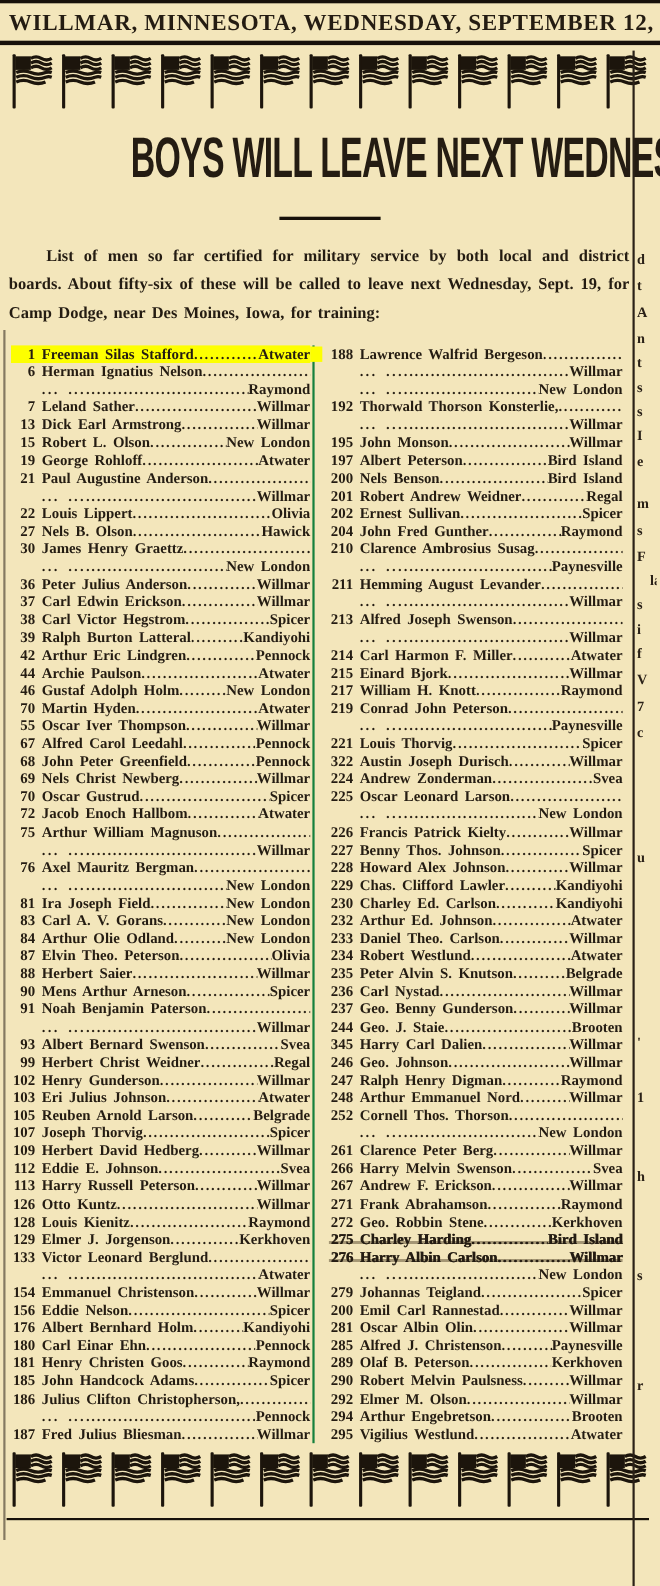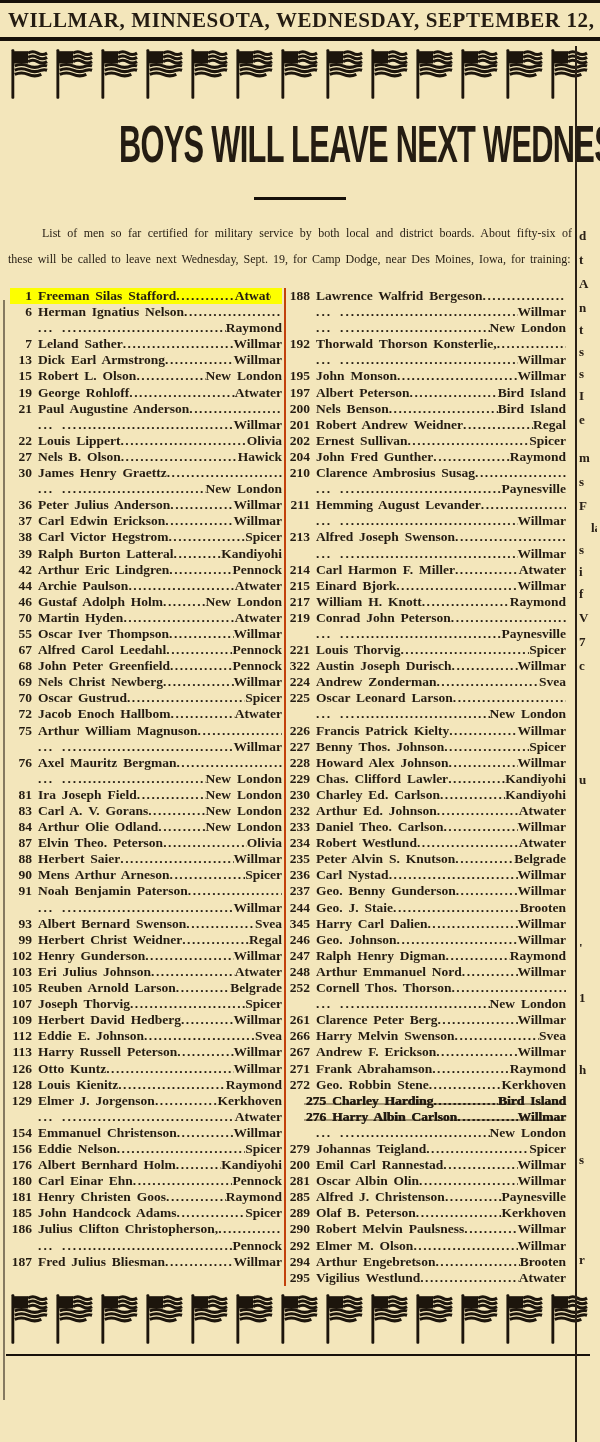--- a/index.html
+++ b/index.html
@@ -30,46 +30,45 @@
   
   .headline{text-align:center;margin:10px 0 0;height:56px;overflow:visible;white-space:nowrap;}
   .headline .hd-inner{
     display:inline-block;font-family:"Liberation Sans", sans-serif;
     font-weight:bold;font-size:44px;letter-spacing:-1px;
     transform:scaleX(.70) scaleY(1.18);transform-origin:center top;
   }
   .headline-rule{width:92px;height:3px;background:#17110a;margin:26px auto 20px;}
   
   .intro{
-    font-size:12px;line-height:26px;font-weight:normal;
+    font-size:15px;line-height:26px;font-weight:bold;
     text-align:justify;text-indent:34px;word-spacing:2px;
     padding:0 28px 0 8px;margin-bottom:8px;
   }
   
   .list{display:flex;padding:8px 0 0 10px;}
   .col{width:272px;}
-  .col.right{width:282px;border-left:2px solid #c2410c;padding-left:2px;margin-left:2px;}
+  .col.right{width:282px;border-left:2px solid #15803d;padding-left:13px;margin-left:2px;}
   .row{
     display:flex;align-items:baseline;height:16.1px;position:relative;
     font-size:13.5px;font-weight:bold;word-spacing:2.5px;white-space:nowrap;
   }
   .num{flex:none;width:28px;text-align:right;padding-right:6px;}
   .name{flex:none;}
   .cont{flex:none;letter-spacing:2px;}
   .leader{flex:1;overflow:hidden;min-width:6px;}
   .leader::after{content:"..........................................................";letter-spacing:1.5px;}
   .town{flex:none;}
   .row.hl{background:var(--highlight);}
   .row.sliver::before{
     content:"";position:absolute;left:-17px;top:1px;width:11px;height:14px;background:var(--highlight);
   }
   .row.smudge{
     text-shadow:.6px 0 0 var(--ink);
     background-image:linear-gradient(to bottom,transparent 60%,rgba(70,55,30,.45) 60%,rgba(70,55,30,.45) 74%,transparent 74%);
-    margin-left:16px;
   }
   
   .right-rule{position:absolute;top:46px;bottom:0;right:23px;width:2px;background:#2a2117;}
   .left-rule{position:absolute;top:300px;bottom:42px;left:3px;width:2px;background:rgba(42,33,23,.55);}
   .fragment{
     position:absolute;right:3px;width:18px;overflow:hidden;
     font-weight:bold;font-size:13px;color:#2a2117;
   }
   .bottom-rule{height:2px;background:#17110a;margin:4px 10px 0 6px;}
 </style>
@@ -538,20 +537,25 @@
         <span class="num">128</span>
         <span class="name">Louis Kienitz</span>
         <span class="leader"></span>
         <span class="town">Raymond</span>
       </div>
       <div class="row">
         <span class="num">129</span>
         <span class="name">Elmer J. Jorgenson</span>
         <span class="leader"></span>
         <span class="town">Kerkhoven</span>
+      </div>
+      <div class="row">
+        <span class="num">133</span>
+        <span class="name">Victor Leonard Berglund</span>
+        <span class="leader"></span>
       </div>
       <div class="row">
         <span class="num"></span>
         <span class="cont">... ...</span>
         <span class="leader"></span>
         <span class="town">Atwater</span>
       </div>
       <div class="row">
         <span class="num">154</span>
         <span class="name">Emmanuel Christenson</span>

